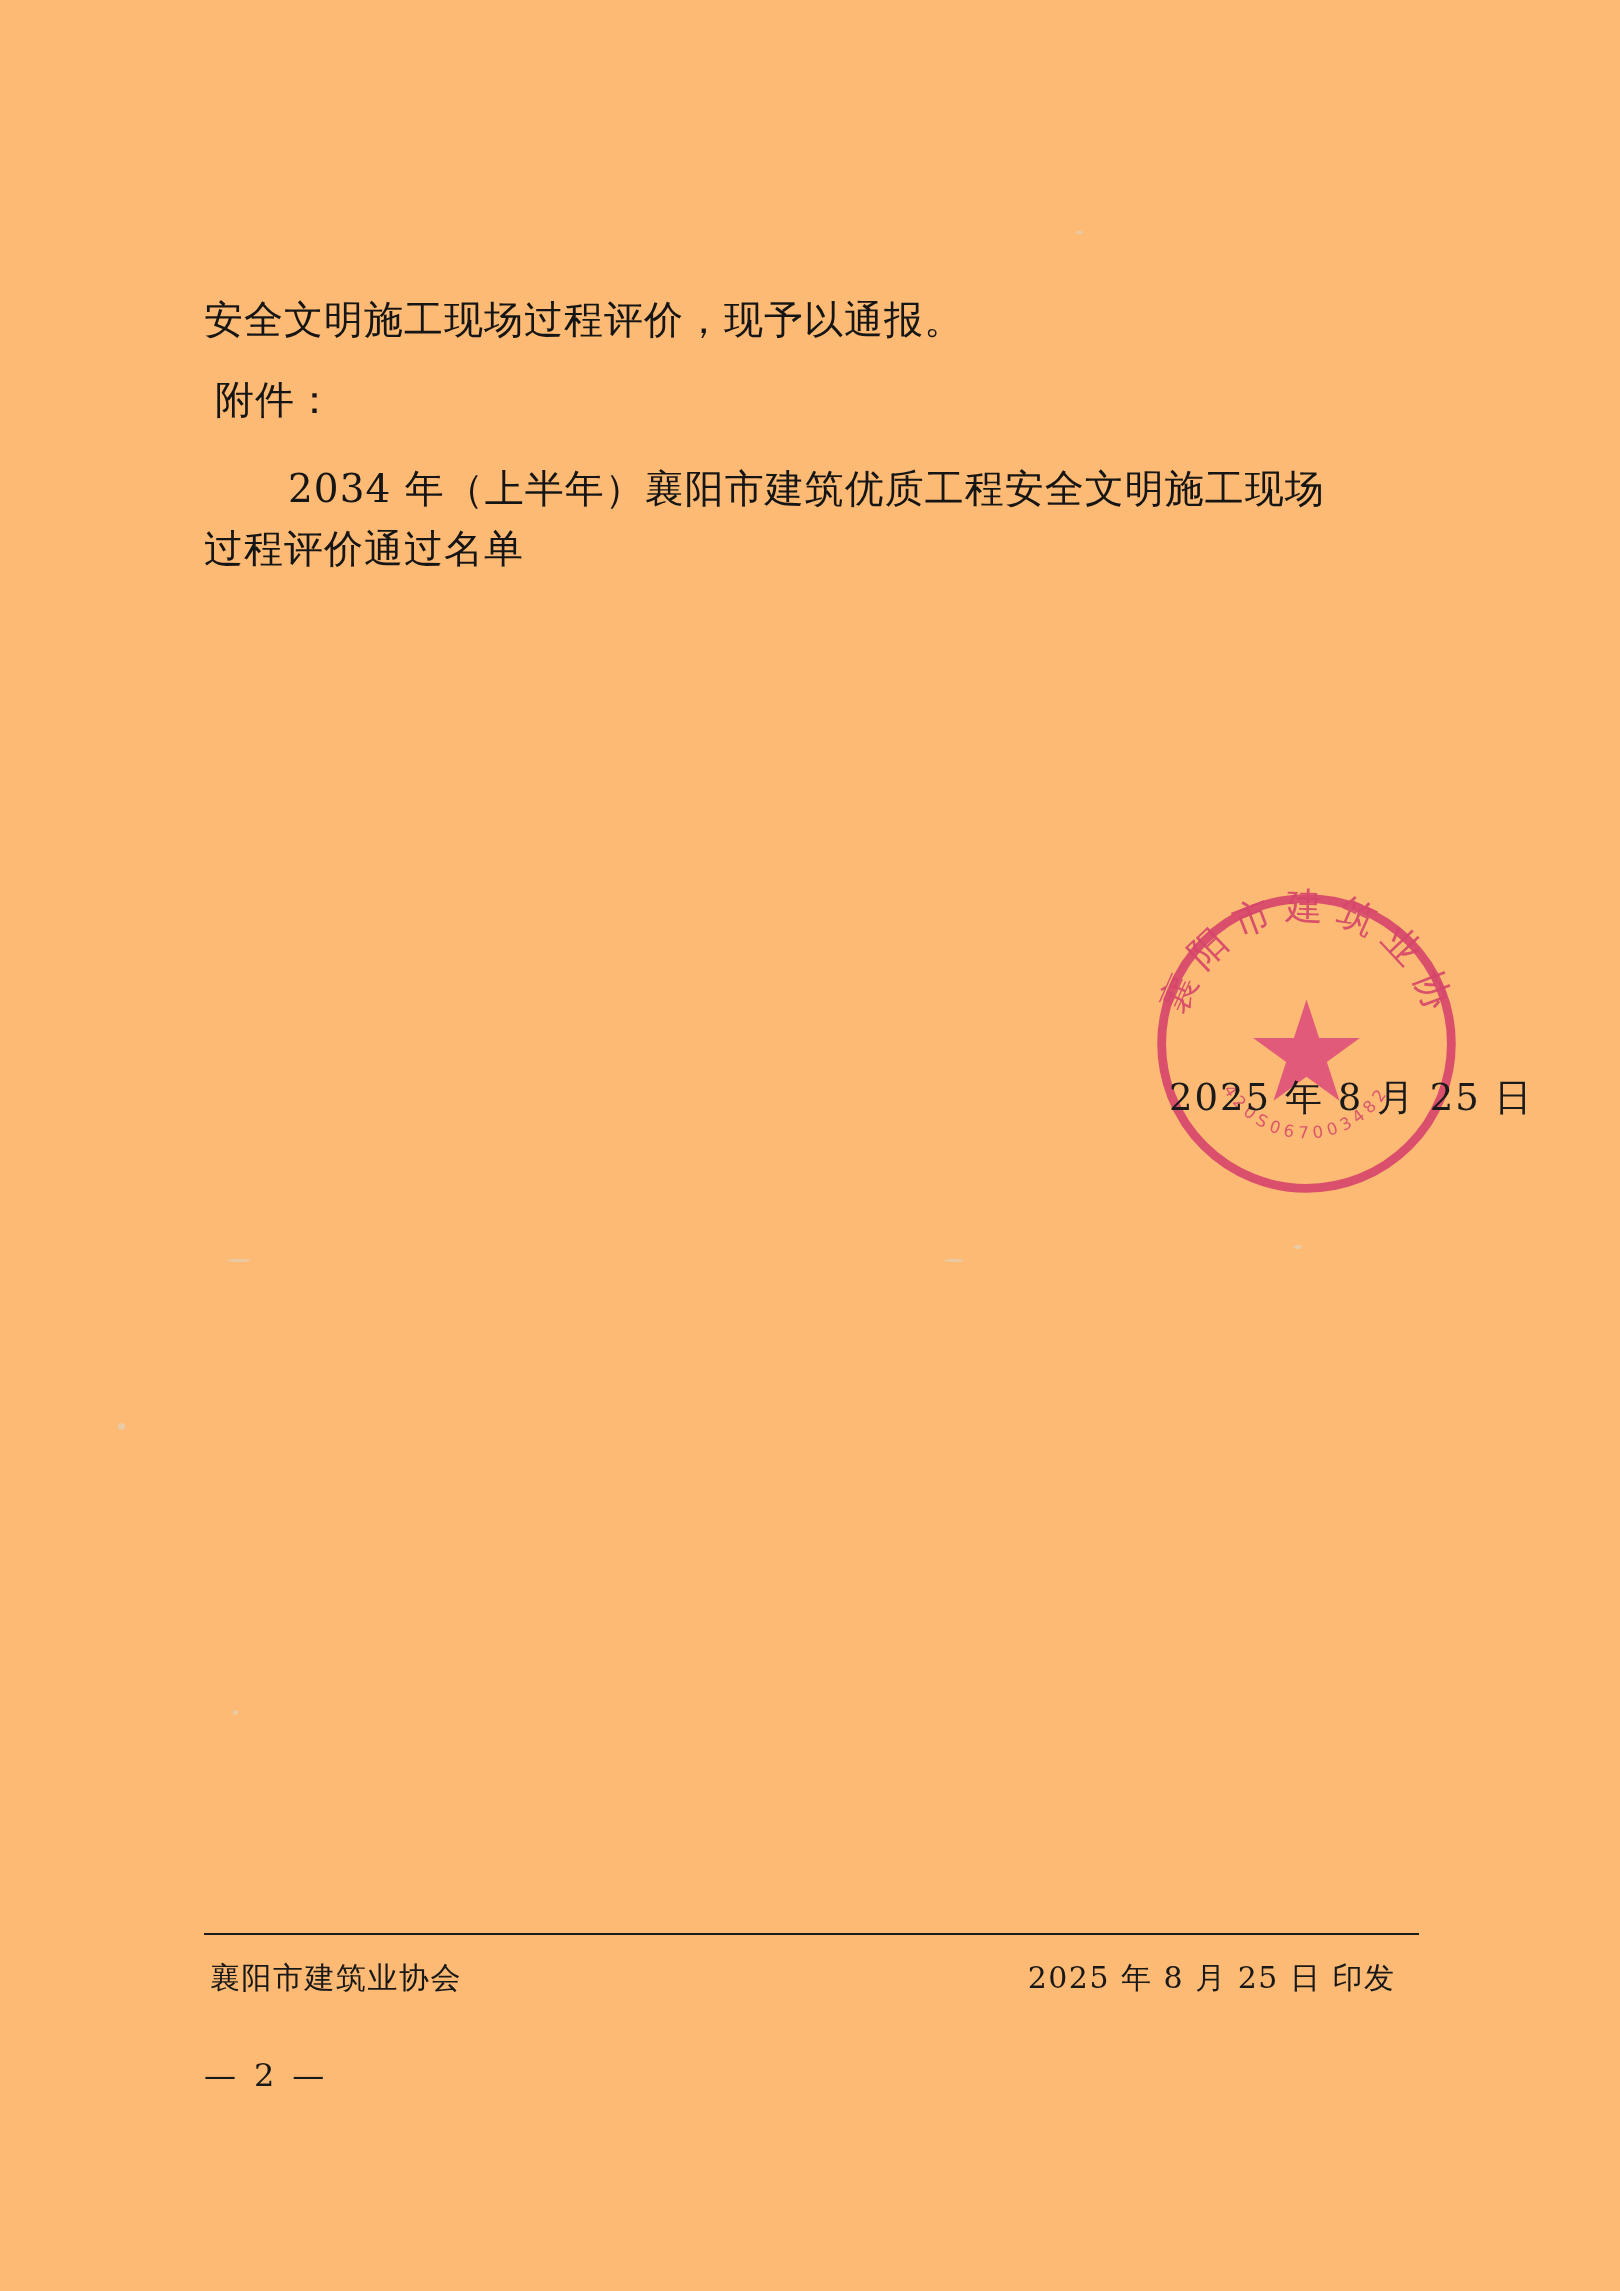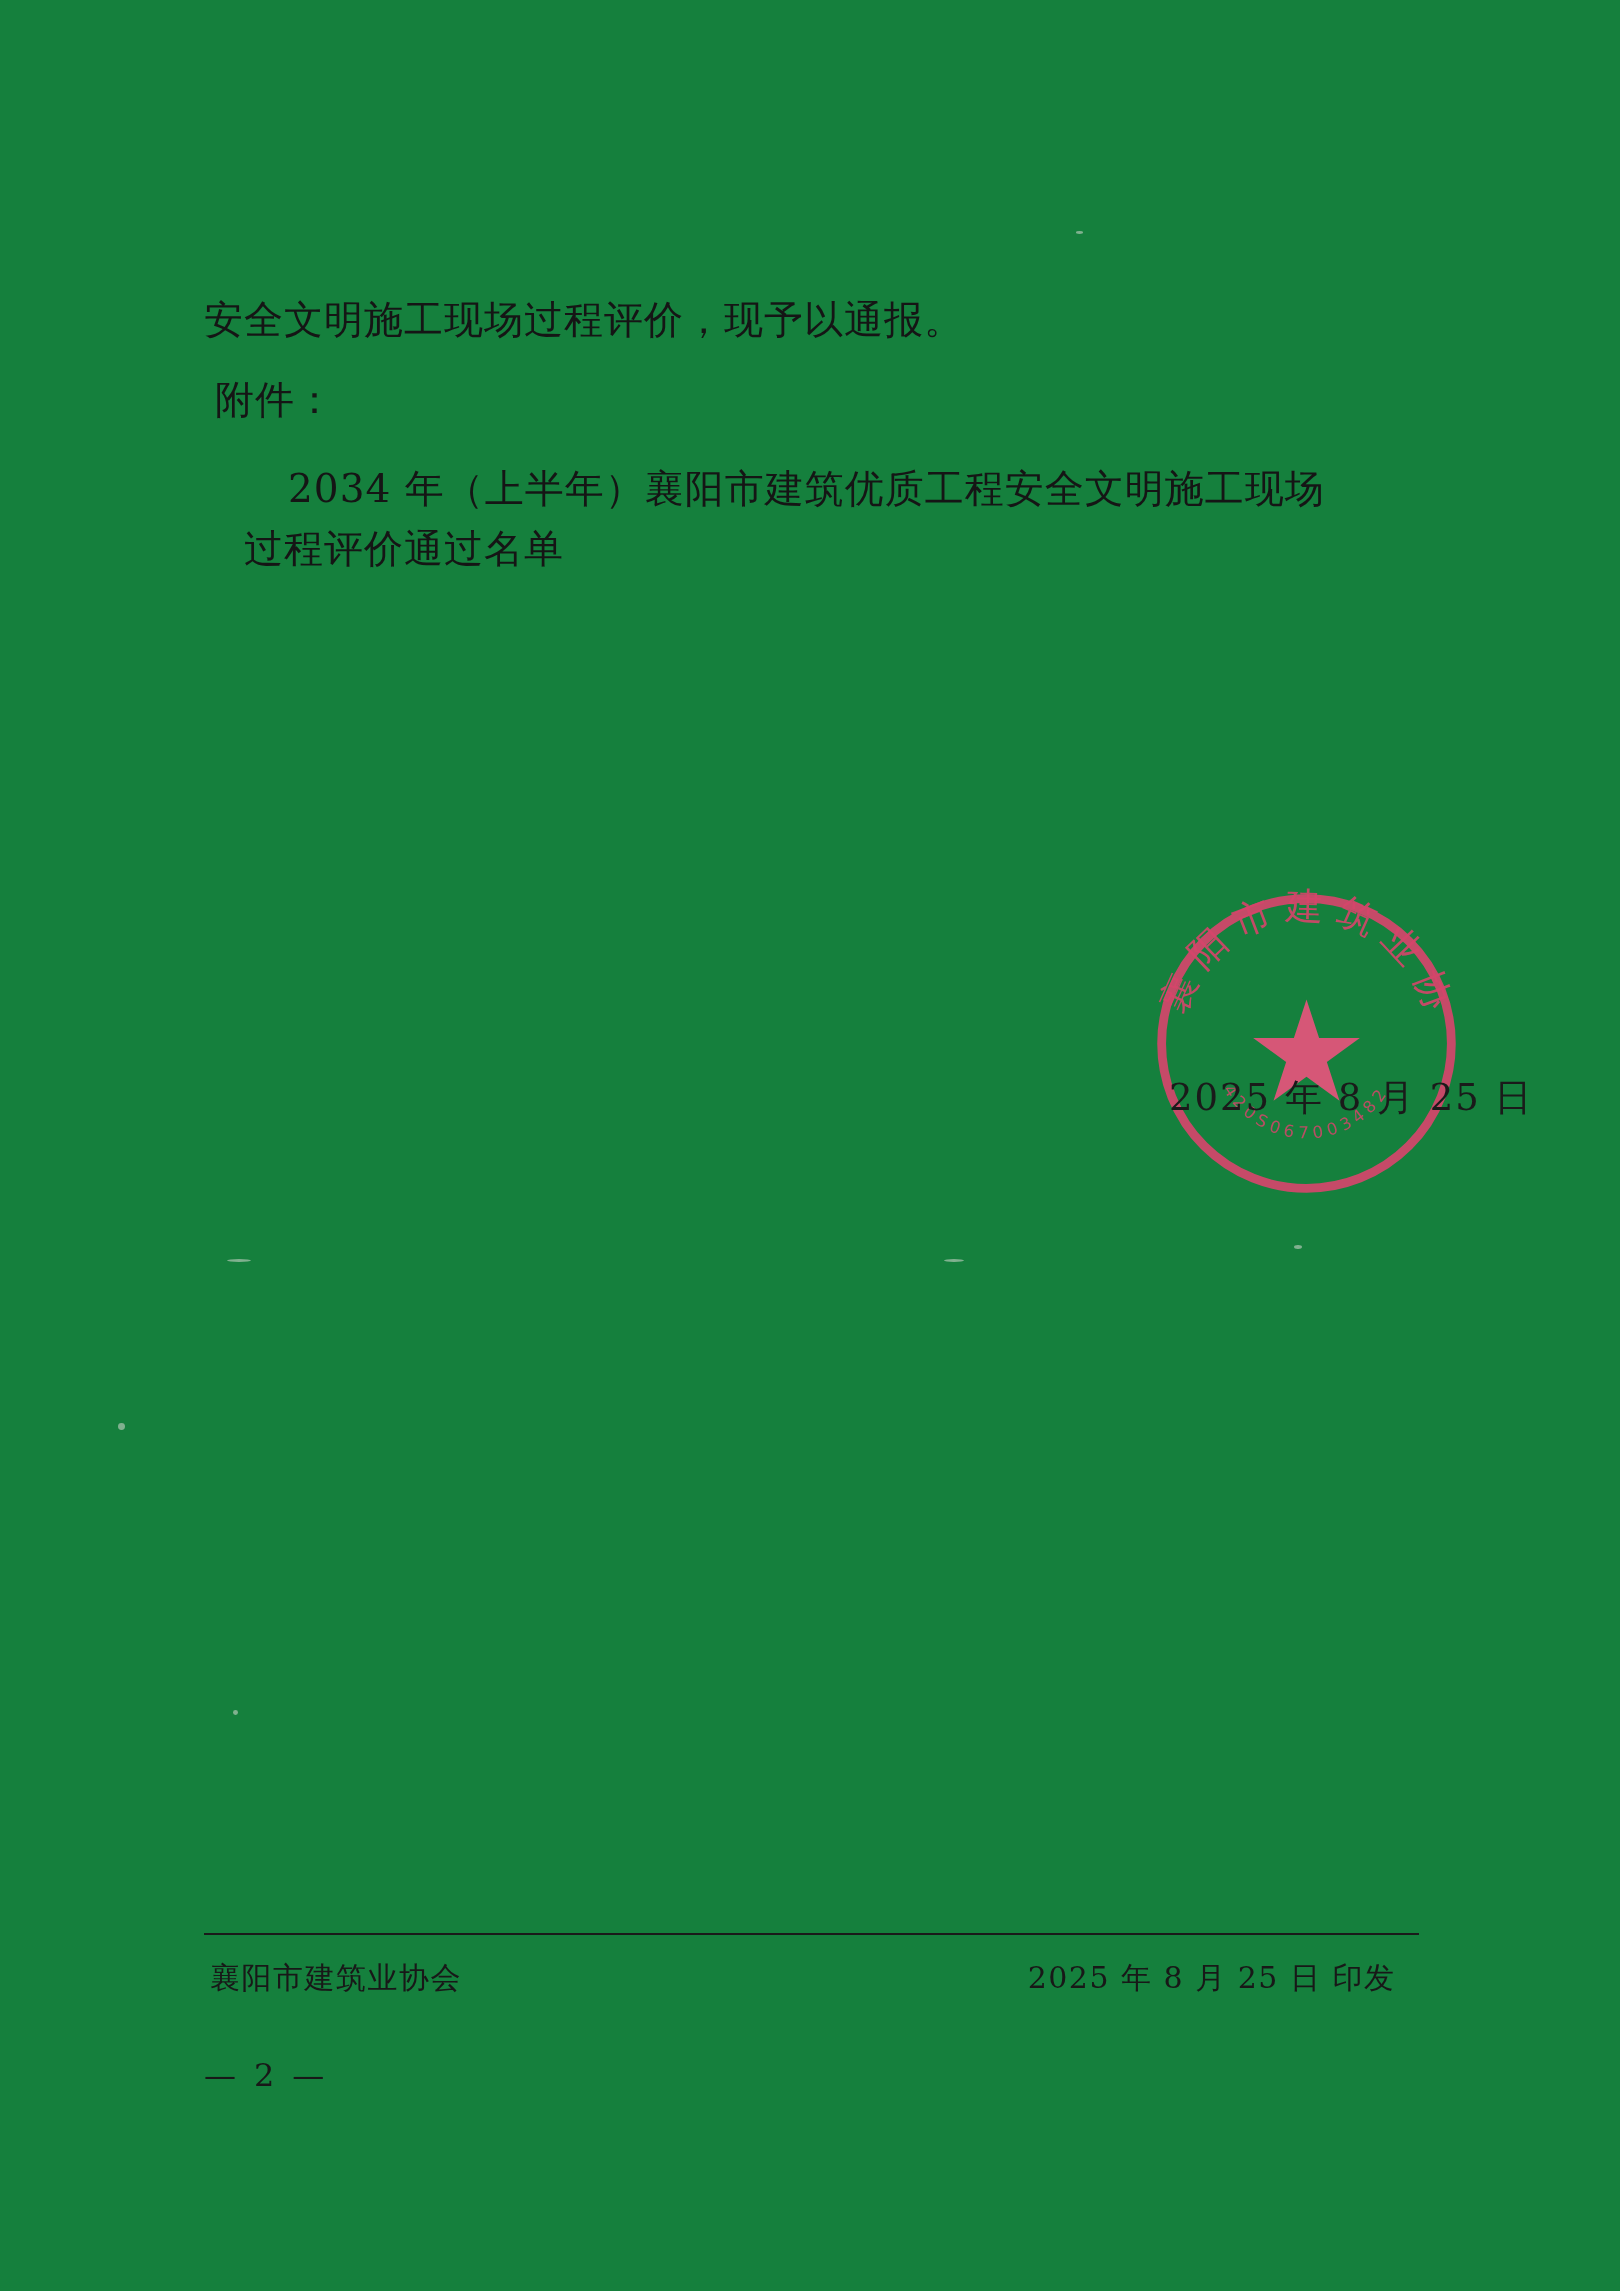--- a/index.html
+++ b/index.html
@@ -8,21 +8,21 @@
     background: #ffffff;
   }
   body {
     font-family: "Liberation Serif", serif;
     color: #111;
   }
   .page {
     position: relative;
     width: 1620px;
     height: 2292px;
-    background: #15803d;
+    background: #fdba74;
     overflow: hidden;
   }
   .content {
     position: absolute;
     left: 204px;
     top: 0;
     width: 1215px;
     height: 100%;
   }
   .body-text {
@@ -52,21 +52,20 @@
     width: 1215px;
   }
   .attach-title .l1 {
     display: block;
     text-indent: 84px;
     white-space: nowrap;
   }
   .attach-title .l2 {
     display: block;
     white-space: nowrap;
-    margin-left: 40px;
   }
   
   .seal {
     position: absolute;
     left: 941px;
     top: 882px;
     width: 323px;
     height: 323px;
   }
   .seal svg { display: block; }

